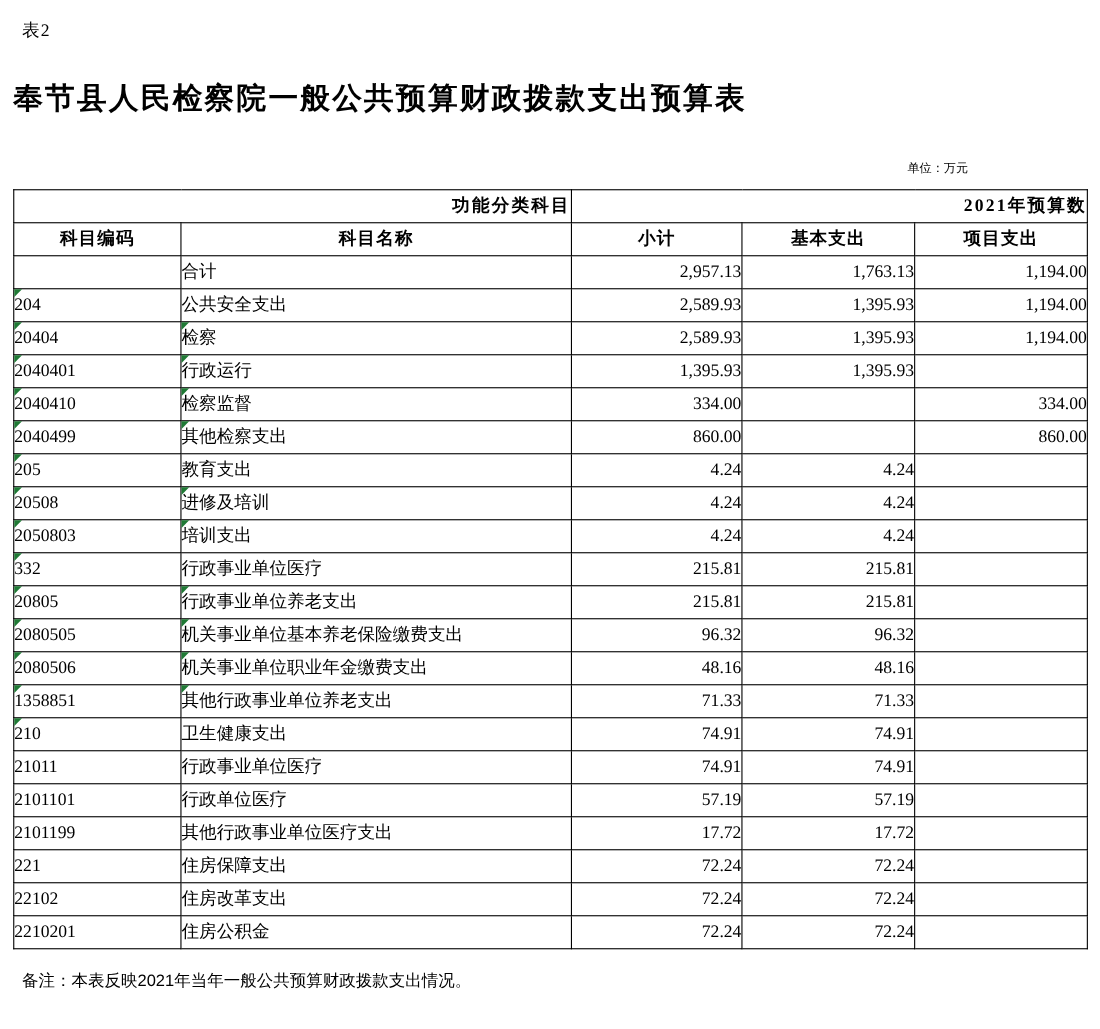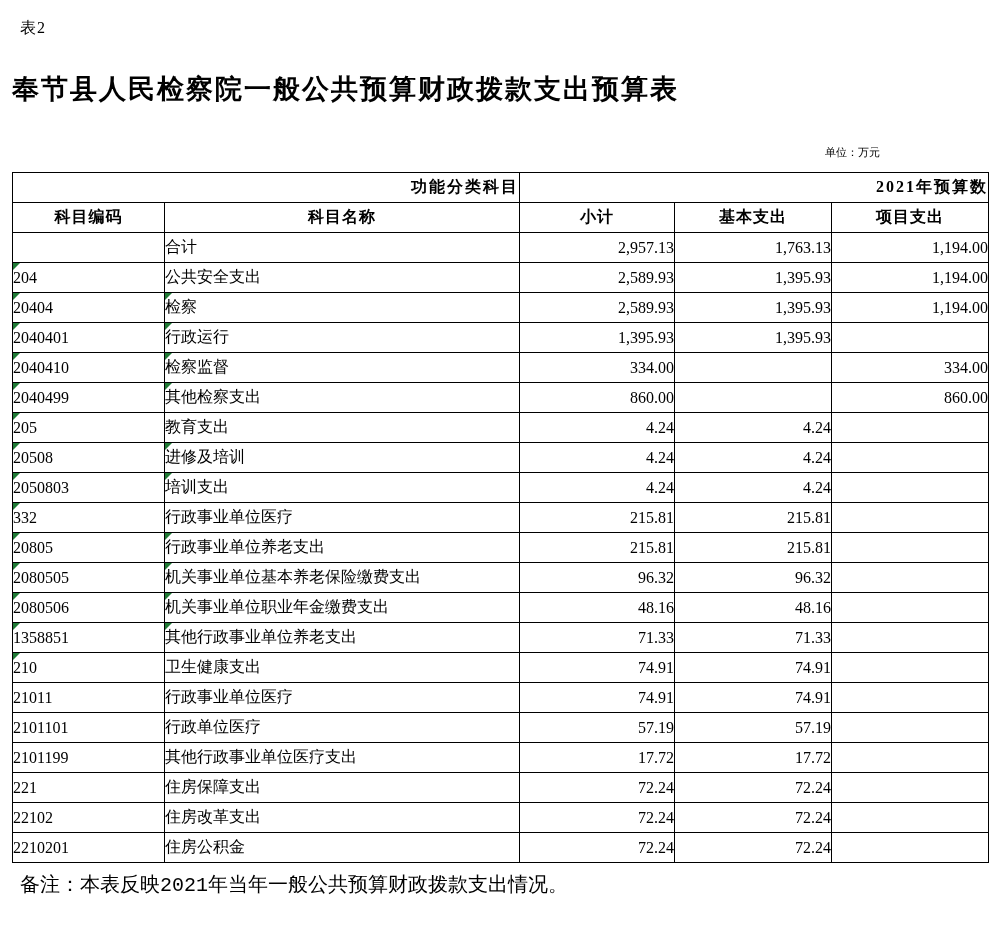--- a/index.html
+++ b/index.html
@@ -97,24 +97,24 @@
     height: 0;
     border-top: 7px solid #1f7a35;
     border-right: 7px solid transparent;
   }
   .ind0 { padding-left: 4px; }
   .ind1 { padding-left: 16px; }
   .lvl0 { padding-left: 6px; }
   .lvl1 { padding-left: 18px; }
   .lvl2 { padding-left: 30px; margin-top: 40px; }
   .footnote {
-    font-size: 20px;
-    margin-top: 8px;
+    font-size: 15px;
+    margin-top: 19px;
     padding-left: 8px;
-    font-family: Liberation Mono, monospace;
+    font-family: Liberation Sans, sans-serif;
   }
   col.c1 { width: 152px; }
   col.c2 { width: 355px; }
   col.c3 { width: 155px; }
   col.c4 { width: 157px; }
   col.c5 { width: 157px; }
 </style>
 </head>
 <body>
 

